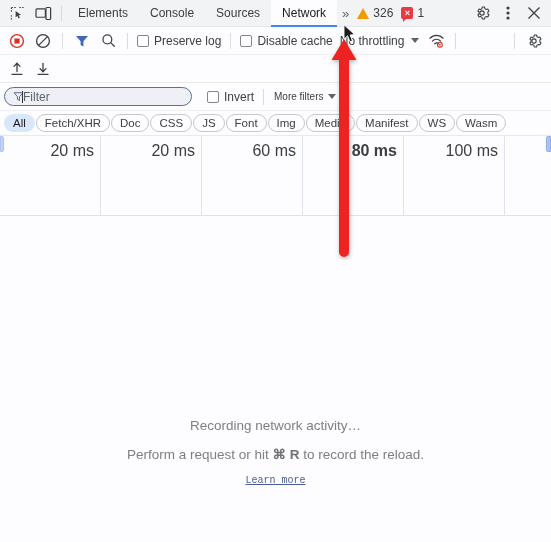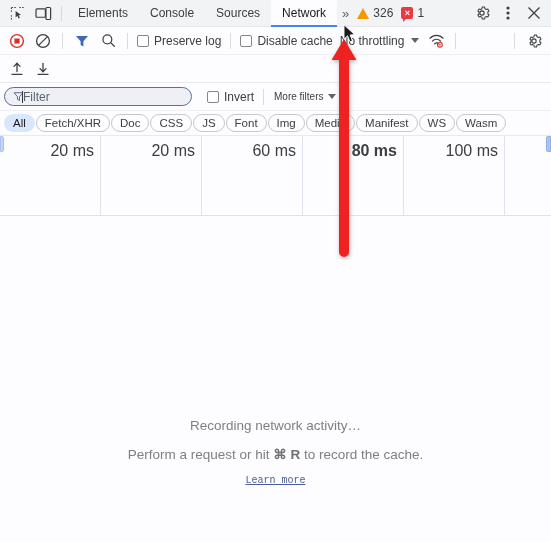--- a/index.html
+++ b/index.html
@@ -539,21 +539,21 @@
         </div>
         <div class="ov-cell" style="flex: 1 1 auto; border-right: none;"></div>
       </div>
     <div class="ov-handle-left"></div>
     <div class="ov-handle-right"></div>
   </div>
 
   <div class="emptyarea">
     <div class="empty-title">Recording network activity…</div>
     <div class="empty-sub">
-      <span>Perform a request or hit </span><b>⌘ R</b><span> to record the cache.</span>
+      <span>Perform a request or hit </span><b>⌘ R</b><span> to record the reload.</span>
     </div>
     <div class="empty-link">Learn more</div>
   </div>
 
   <div class="annot-arrow">
     <svg width="28" height="222" viewBox="0 0 28 222">
       <defs>
         <filter id="sh" x="-60%" y="-10%" width="260%" height="130%">
           <feDropShadow dx="0.6" dy="1.6" stdDeviation="2.2" flood-color="#555" flood-opacity="0.45"></feDropShadow>
         </filter>

